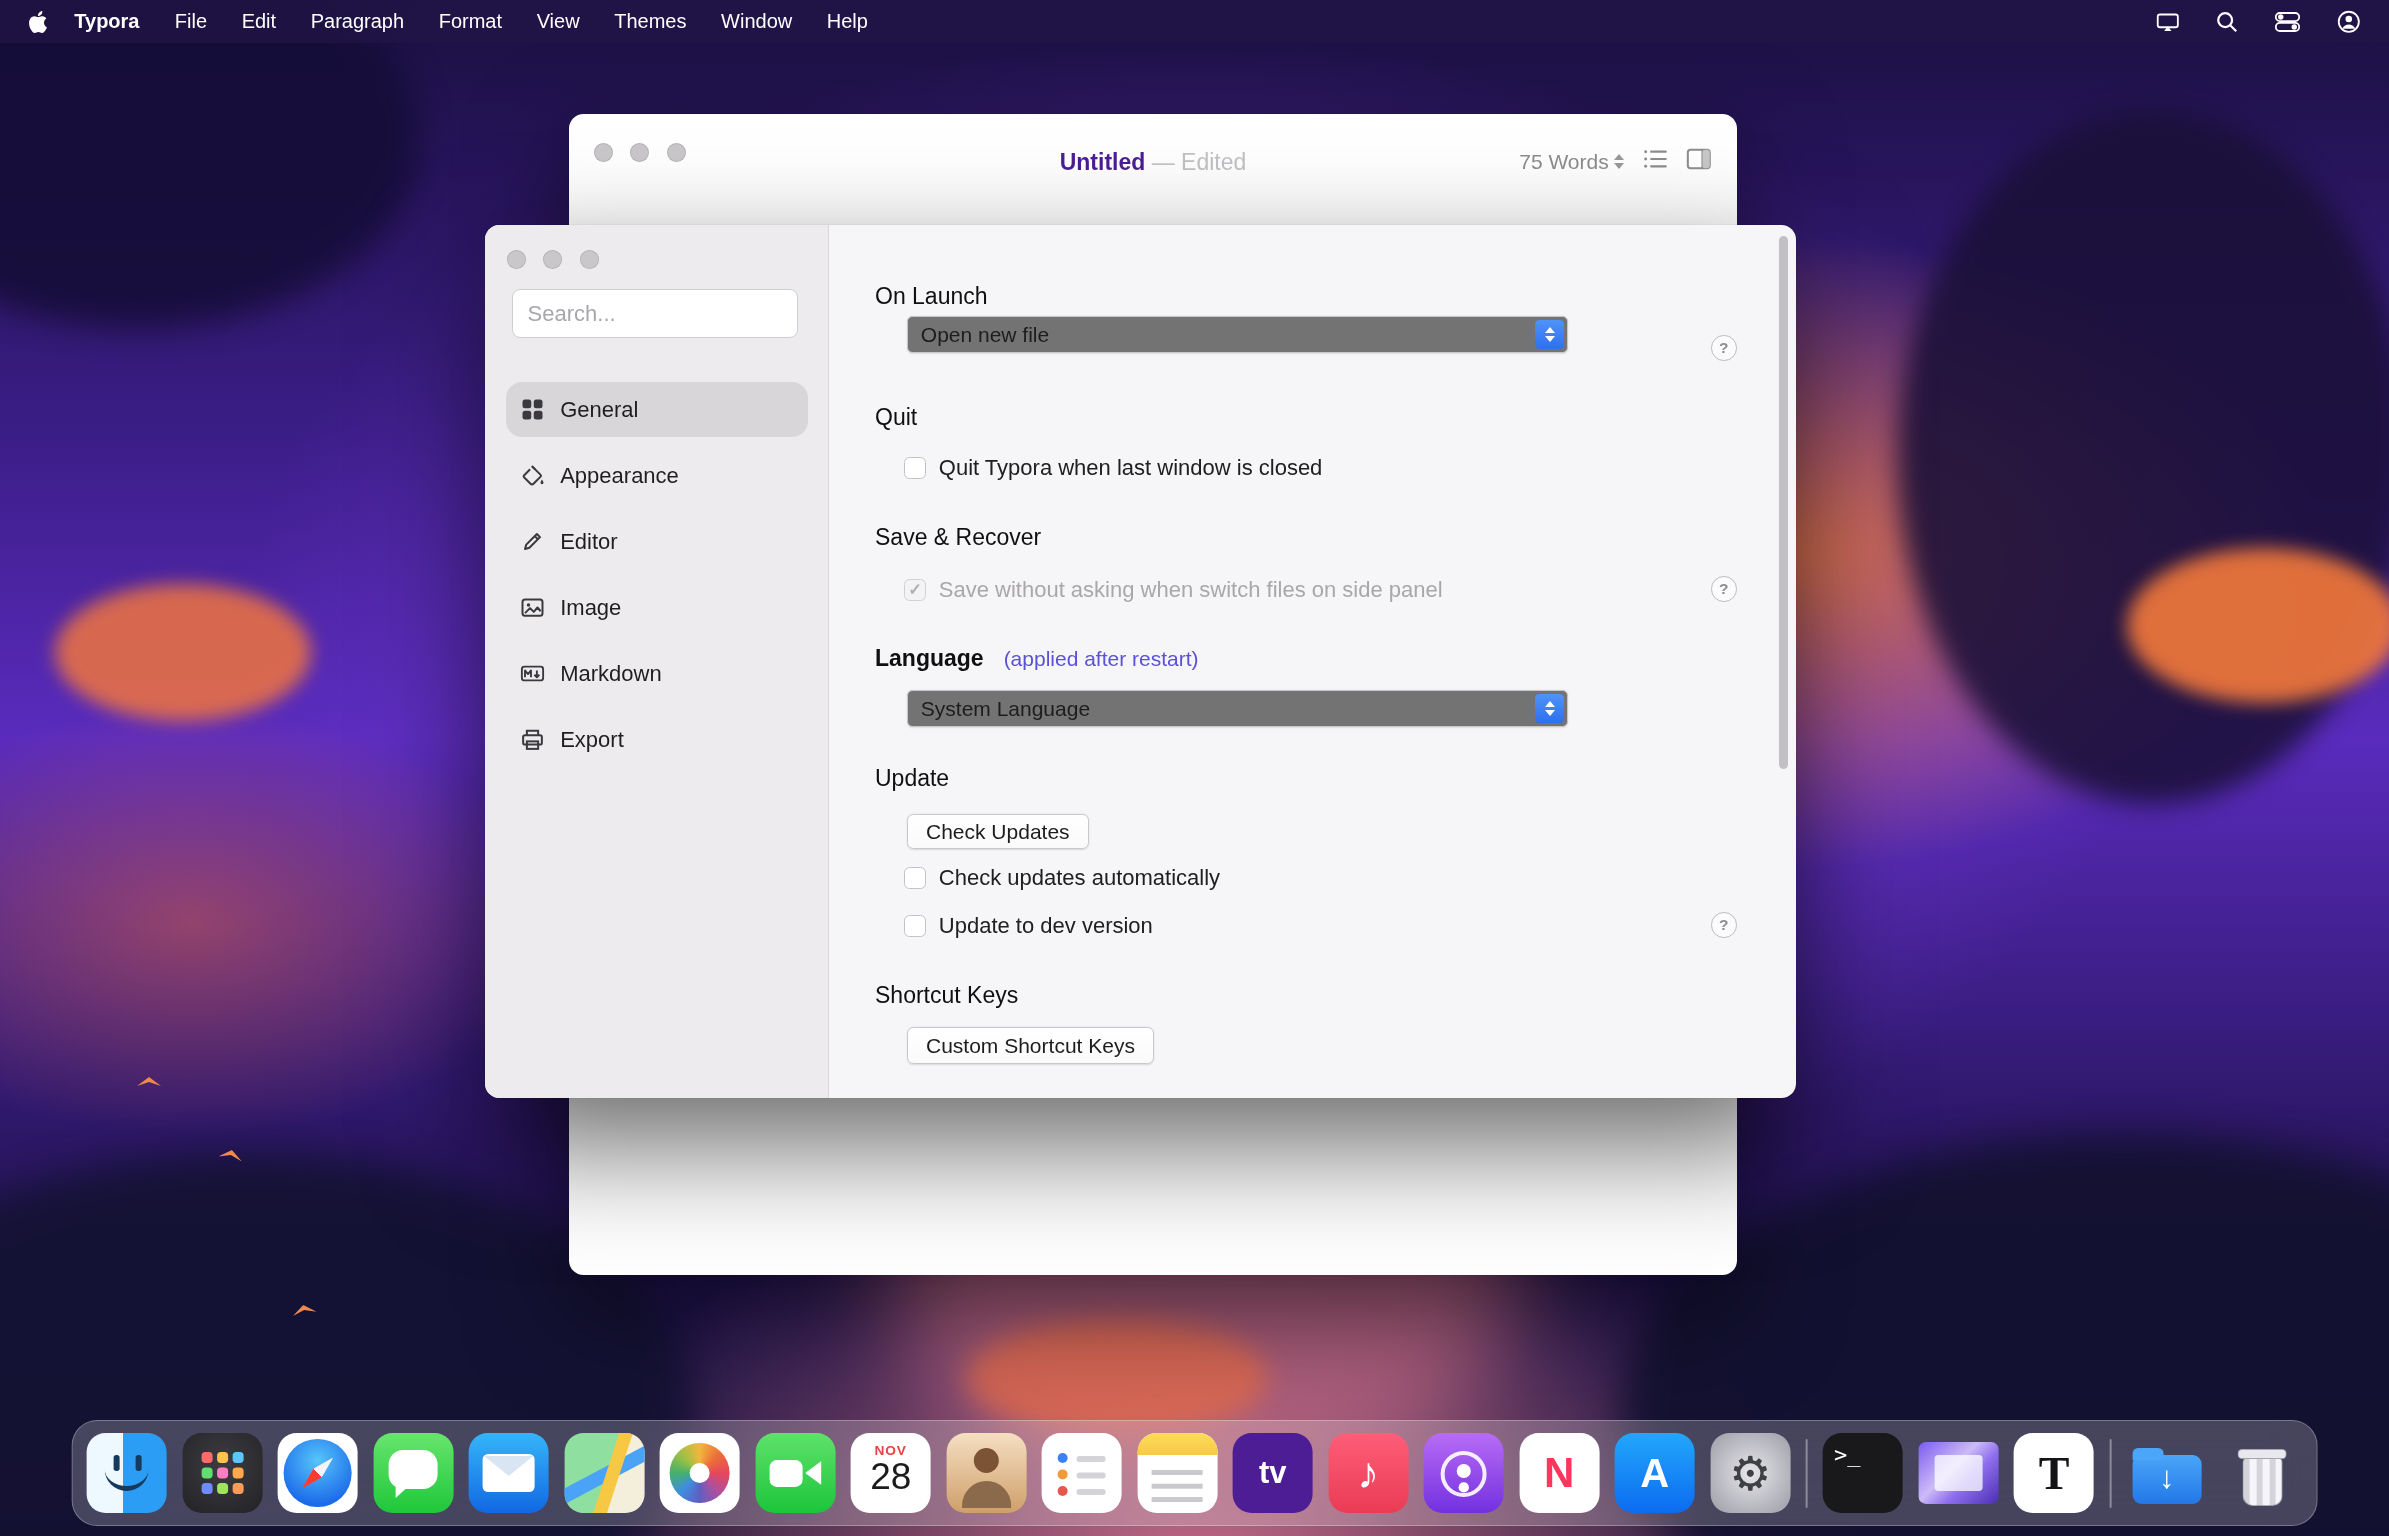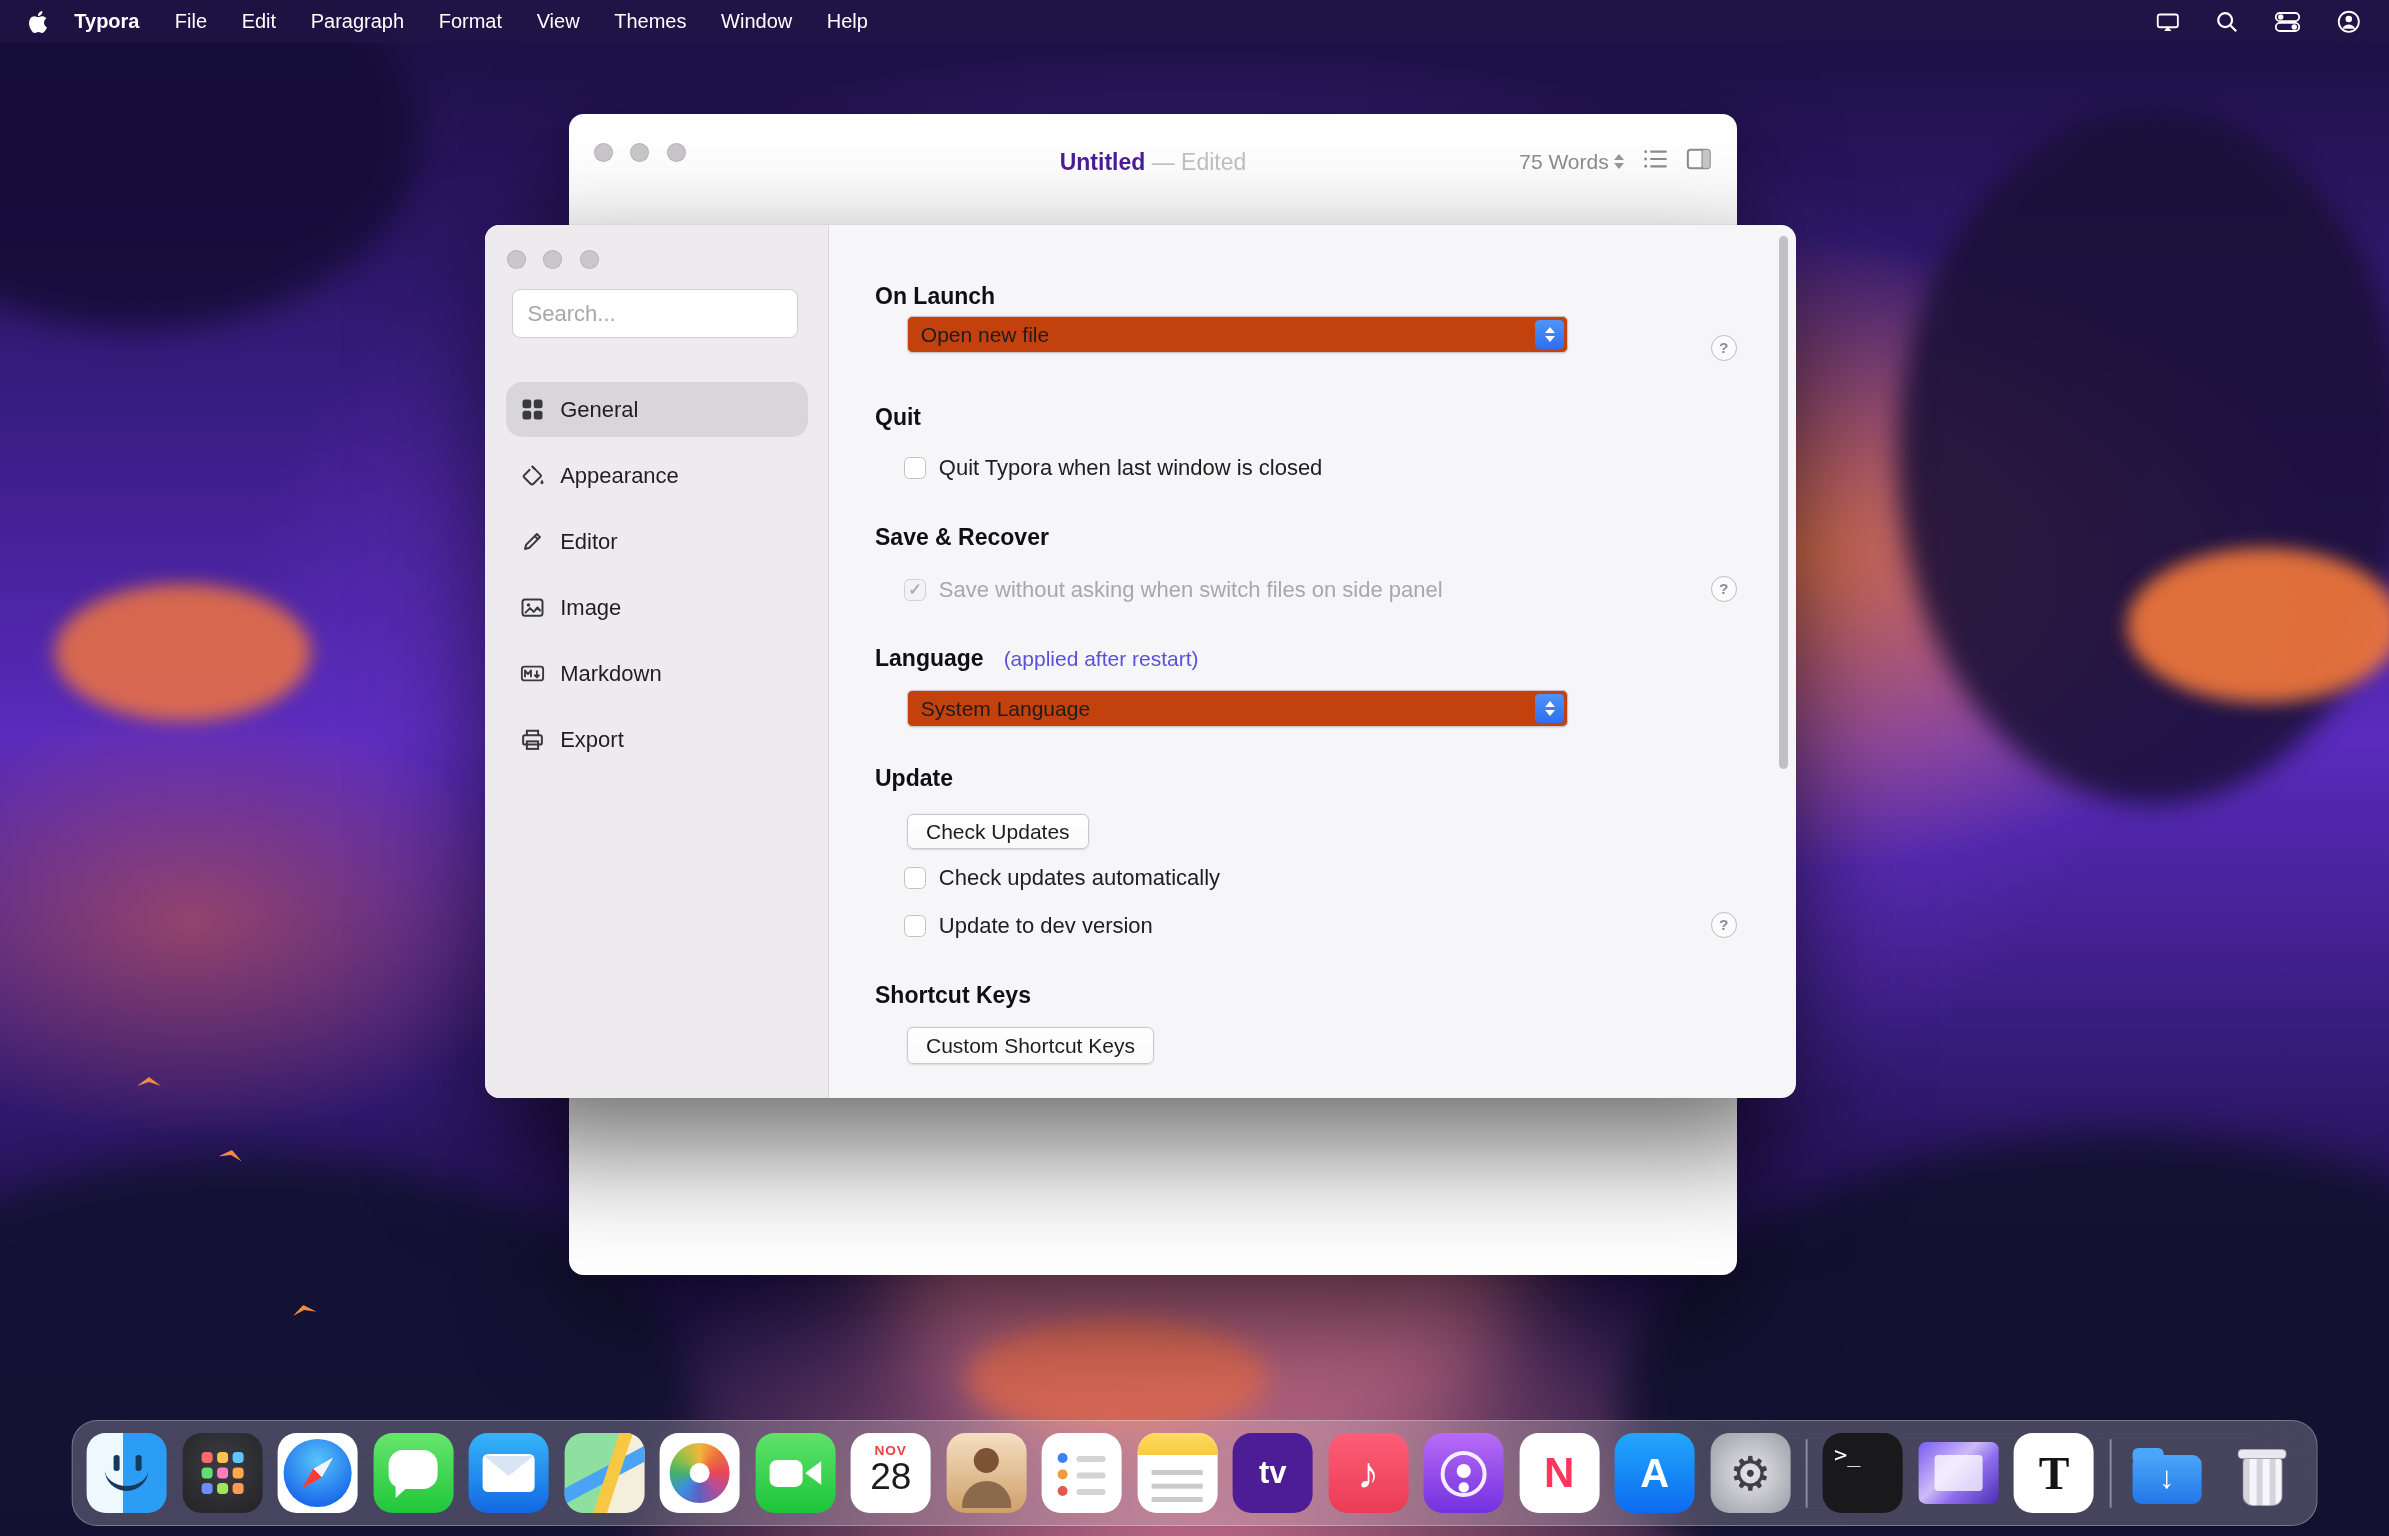--- a/index.html
+++ b/index.html
@@ -73,26 +73,26 @@
     background:#fff; font-size:22px; color:#333; padding:0 14.6px; outline:none;
     font-family:"Liberation Sans", sans-serif; }
   .search-wrap input::placeholder { color:#a8a6aa; }
   .nav { position:absolute; left:21px; top:157px; width:302px; }
   .nav-item { height:55px; margin-bottom:11px; display:flex; align-items:center; gap:15.5px;
     padding-left:13.7px; border-radius:16px; font-size:22px; color:#1f1f21; }
   .nav-item.selected { background:#d9d6da; }
   .nav-item svg { color:#3a3a3e; flex:0 0 auto; }
 
   .sw-content { position:absolute; left:344px; top:0; right:0; bottom:0; }
-  .h { position:absolute; left:46px; font-size:23px; font-weight:700; color:#101012; }
+  .h { position:absolute; left:46px; font-size:23px; font-weight:400; color:#101012; }
   .note { font-size:21px; font-weight:400; color:#5b51d8; margin-left:20px; }
   .lang-row { position:absolute; left:46px; display:flex; align-items:baseline; }
   .lang-row b { font-size:23px; font-weight:700; color:#101012; }
 
-  .popup { position:absolute; left:78px; width:661px; height:37px; background:#c2410c;
+  .popup { position:absolute; left:78px; width:661px; height:37px; background:#737373;
     border:0.9px solid #c9c7cb; border-radius:5.5px; box-shadow:0 0.9px 1.8px rgba(0,0,0,.10);
     display:flex; align-items:center; padding-left:12.8px; font-size:21px; color:#1d1d1f; }
   .popup .stepper { position:absolute; right:2.7px; top:2.7px; bottom:2.7px; width:29px; border-radius:4.6px;
     background:linear-gradient(180deg,#4f93f8,#2e6ff0);
     display:flex; flex-direction:column; align-items:center; justify-content:center; gap:3.7px; }
   .stepper i { display:block; width:0; height:0; border-left:5.5px solid transparent; border-right:5.5px solid transparent; }
   .st-up { border-bottom:6.4px solid #fff; }
   .st-down { border-top:6.4px solid #fff; }
 
   .cb-row { position:absolute; left:75px; height:33px; display:flex; align-items:center; gap:12.8px;

